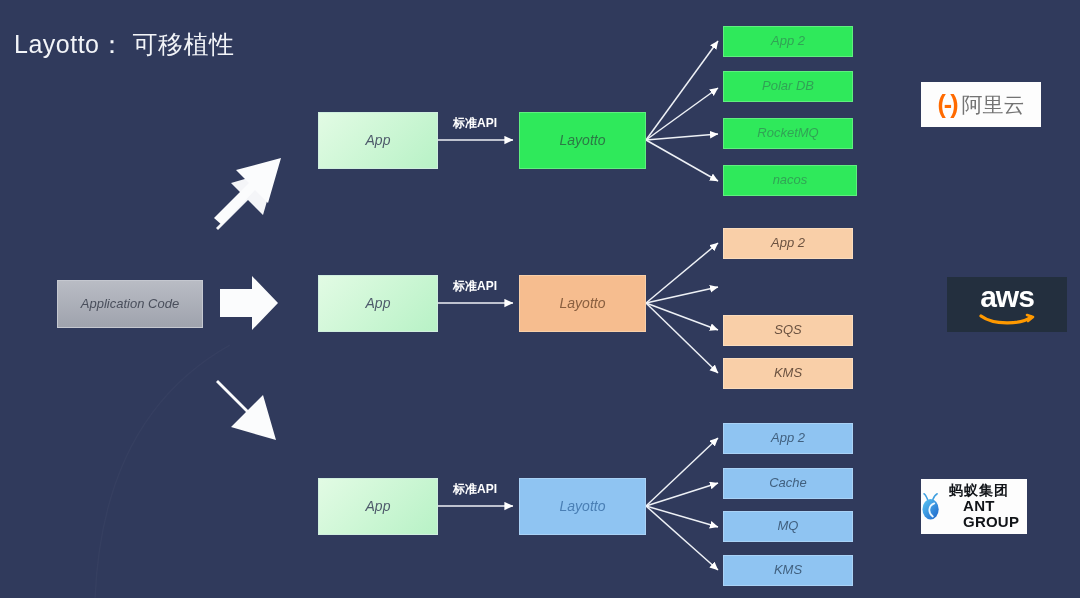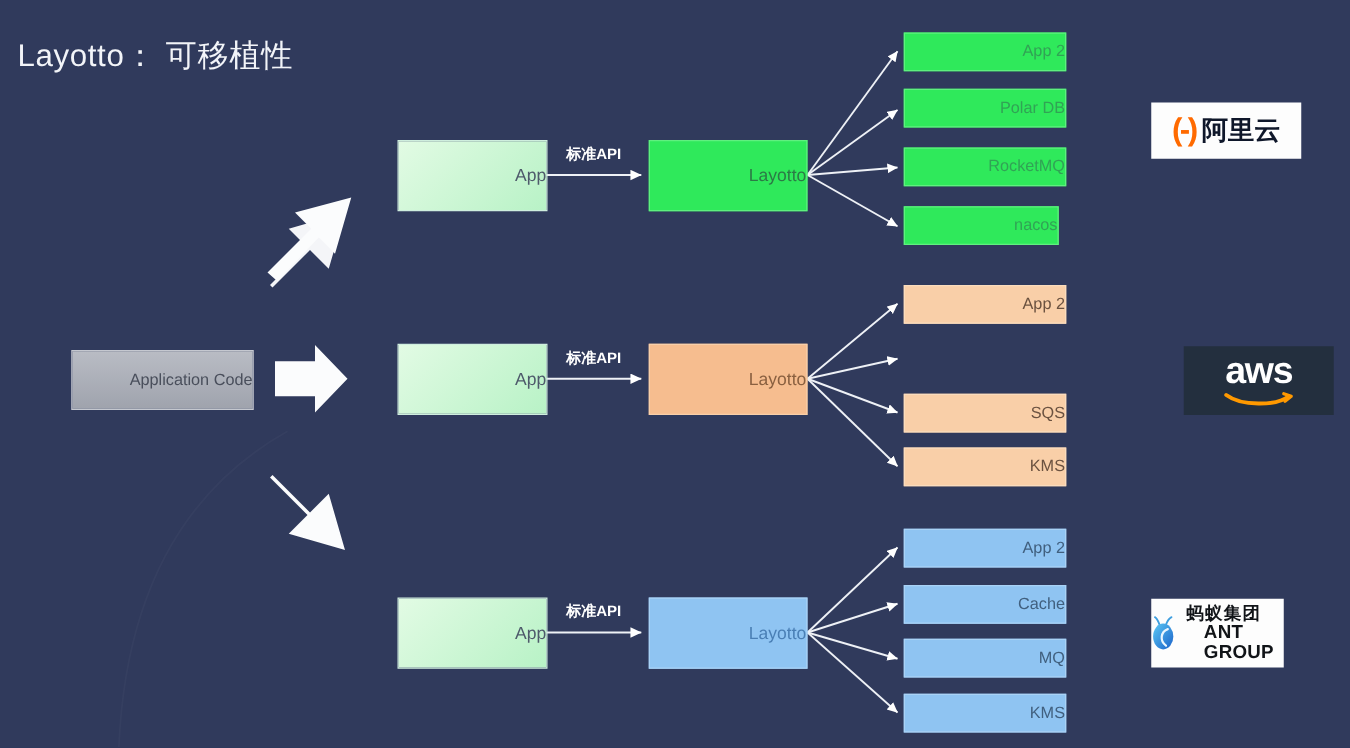--- a/index.html
+++ b/index.html
@@ -27,24 +27,25 @@
     color: #f2f4f8;
     letter-spacing: 0.5px;
     white-space: nowrap;
   }
   
   .box {
     position: absolute;
     box-sizing: border-box;
     display: flex;
     align-items: center;
-    justify-content: flex-end;
+    justify-content: center;
     font-size: 13px;
     text-align: center;
     line-height: 1.1;
+    font-style: italic;
   }
   .app-box {
     background: linear-gradient(135deg, #e2fbe4 0%, #b8f2c6 100%);
     border: 1px solid #cfeede;
     color: #4e5a6b;
     font-size: 14px;
   }
   .appcode-box {
     background: linear-gradient(180deg, #b9bcc4 0%, #9fa3ad 100%);
     border: 1px solid #c5c8d0;
@@ -119,22 +120,22 @@
   }
   .ali-mark {
     font-size: 25px;
     color: #ff6a00;
     font-weight: 700;
     line-height: 1;
     letter-spacing: -2px;
   }
   .ali-text {
     font-size: 21px;
-    color: #0f172a;
-    font-weight: 700;
+    color: #737373;
+    font-weight: 400;
     line-height: 1;
   }
   .aws-wrap {
     display: flex;
     flex-direction: column;
     align-items: center;
     line-height: 1;
   }
   .aws-text {
     font-size: 30px;
@@ -235,21 +236,21 @@
 
   <div class="box svc-green" style="left:723px; top:26px; width:130px; height:31px;">
     <span>App 2</span>
   </div>
   <div class="box svc-green" style="left:723px; top:71px; width:130px; height:31px;">
     <span>Polar DB</span>
   </div>
   <div class="box svc-green" style="left:723px; top:118px; width:130px; height:31px;">
     <span>RocketMQ</span>
   </div>
-  <div class="box svc-green" style="left:723px; top:165px; width:124px; height:31px;">
+  <div class="box svc-green" style="left:723px; top:165px; width:134px; height:31px;">
     <span>nacos</span>
   </div>
 
   <div class="logo-card logo-white" style="left:921px; top:82px; width:120px; height:45px;">
     <div class="ali-wrap">
       <span class="ali-mark">(-)</span>
       <span class="ali-text">阿里云</span>
     </div>
   </div>
 

